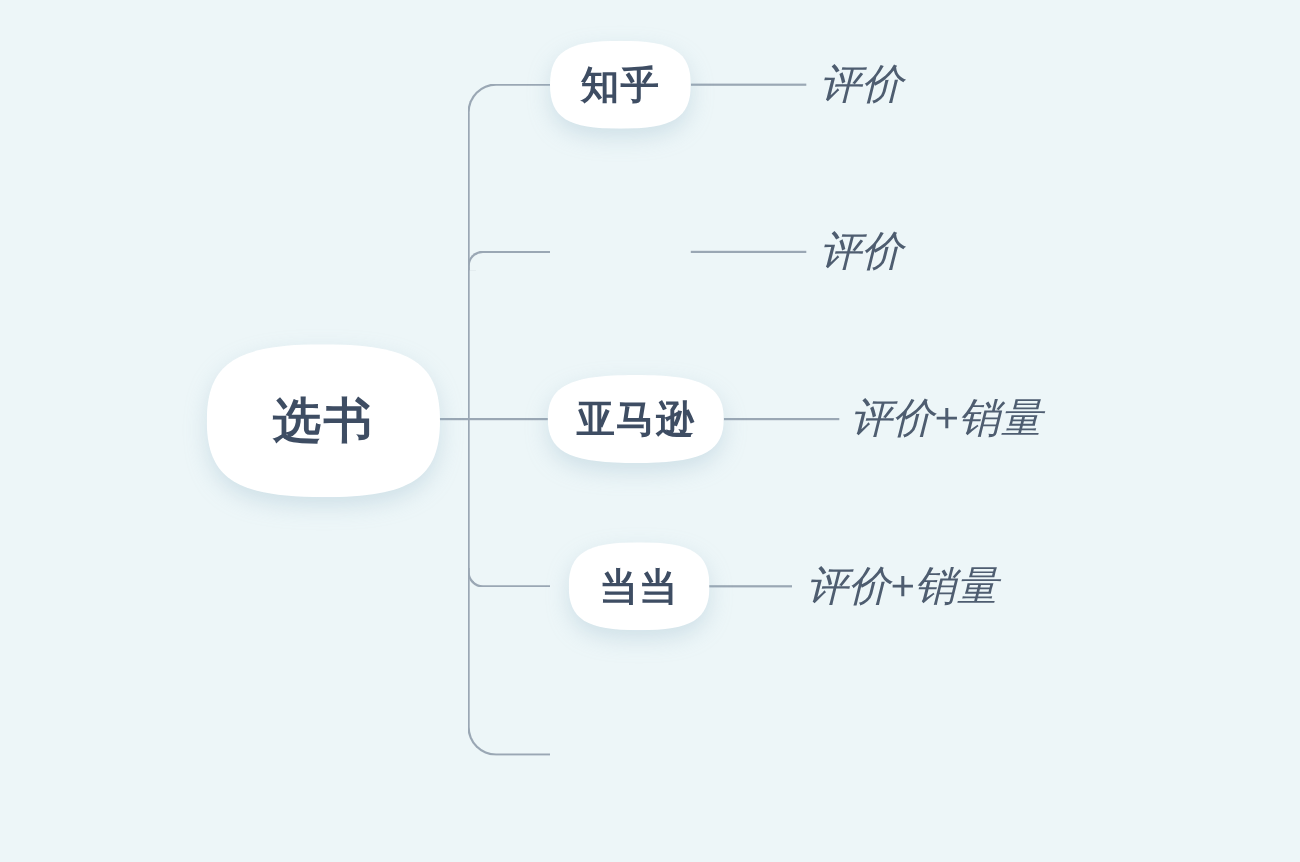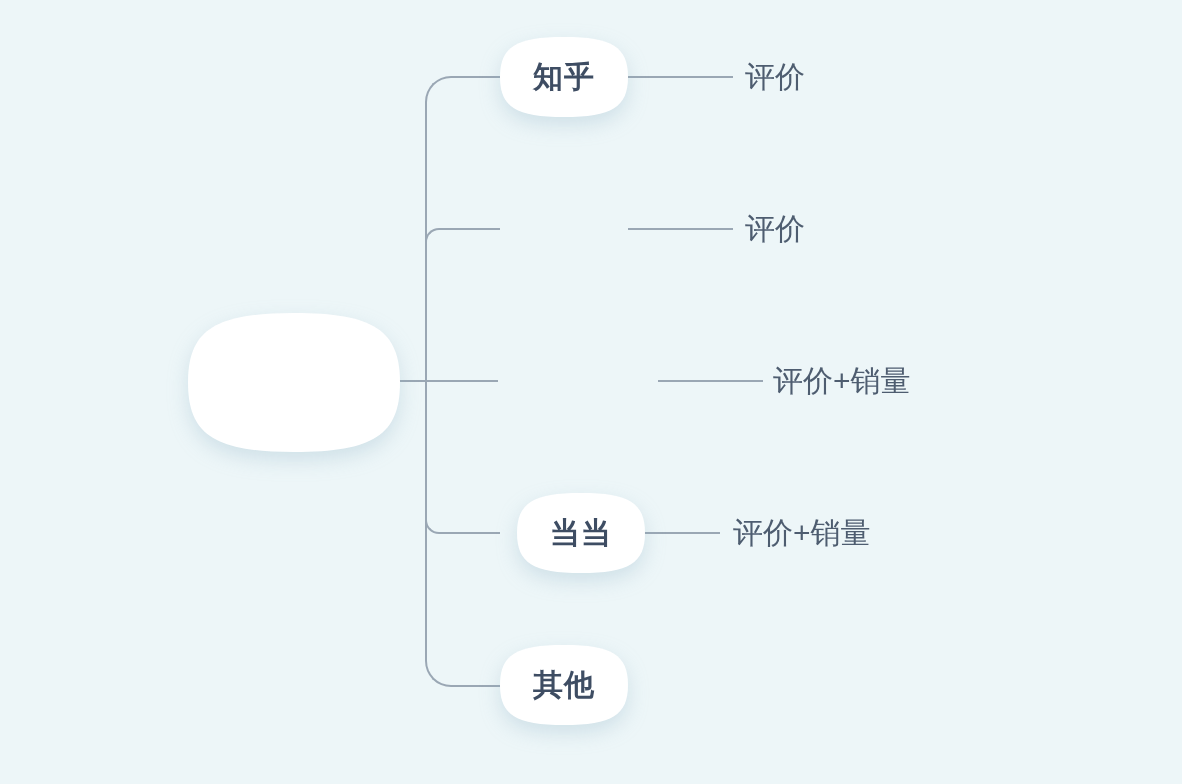--- a/index.html
+++ b/index.html
@@ -71,40 +71,41 @@
     position: absolute;
     left: 0; top: 0;
     width: 100%; height: 100%;
     filter: drop-shadow(0 8px 10px rgba(140, 175, 195, 0.30));
   }
   .node .label {
     position: relative;
     z-index: 1;
     color: var(--node-text);
     font-weight: bold;
-    font-size: 30px;
+    font-size: 35px;
     letter-spacing: 1px;
     white-space: nowrap;
   }
   .node-root      { left: 188px; top: 313px; width: 212px; height: 139px; }
   .node-root .label { font-size: 44px; letter-spacing: 2px; }
   .node-zhihu     { left: 500px; top: 37px;  width: 128px; height: 80px; }
   .node-douban    { left: 500px; top: 189px; width: 128px; height: 80px; }
   .node-amazon    { left: 498px; top: 341px; width: 160px; height: 80px; }
   .node-dangdang  { left: 517px; top: 493px; width: 128px; height: 80px; }
   .node-other     { left: 500px; top: 645px; width: 128px; height: 80px; }
 
   
   .leaf {
     position: absolute;
     color: var(--leaf-text);
-    font-size: 30px;
+    font-size: 38px;
     line-height: 32px;
     white-space: nowrap;
     cursor: pointer;
+    font-style: italic;
   }
   .leaf-1 { left: 745px; top: 61px;  }
   .leaf-2 { left: 745px; top: 213px; }
   .leaf-3 { left: 773px; top: 365px; }
   .leaf-4 { left: 733px; top: 517px; }
 </style>
 </head>
 <body>
 
 <div class="canvas">
@@ -115,43 +116,44 @@
   <div class="hline root-link"></div>
   <div class="hline leaf-line-1"></div>
   <div class="hline leaf-line-2"></div>
   <div class="hline leaf-line-3"></div>
   <div class="hline leaf-line-4"></div>
 
   <div class="node node-root">
     <svg viewBox="0 0 200 120" preserveAspectRatio="none" aria-hidden="true">
       <path d="M0,60 C0,15 25,0 100,0 C175,0 200,15 200,60 C200,105 175,120 100,120 C25,120 0,105 0,60 Z" fill="var(--node-fill)"></path>
     </svg>
+    <span class="label">选书</span>
   </div>
 
   <div class="node node-zhihu">
     <svg viewBox="0 0 200 120" preserveAspectRatio="none" aria-hidden="true">
       <path d="M0,60 C0,15 25,0 100,0 C175,0 200,15 200,60 C200,105 175,120 100,120 C25,120 0,105 0,60 Z" fill="var(--node-fill)"></path>
     </svg>
     <span class="label">知乎</span>
   </div>
 
 
+  <div class="node node-amazon">
+    <svg viewBox="0 0 200 120" preserveAspectRatio="none" aria-hidden="true">
+      <path d="M0,60 C0,15 25,0 100,0 C175,0 200,15 200,60 C200,105 175,120 100,120 C25,120 0,105 0,60 Z" fill="var(--node-fill)"></path>
+    </svg>
+    <span class="label">亚马逊</span>
+  </div>
 
   <div class="node node-dangdang">
     <svg viewBox="0 0 200 120" preserveAspectRatio="none" aria-hidden="true">
       <path d="M0,60 C0,15 25,0 100,0 C175,0 200,15 200,60 C200,105 175,120 100,120 C25,120 0,105 0,60 Z" fill="var(--node-fill)"></path>
     </svg>
     <span class="label">当当</span>
   </div>
 
-  <div class="node node-other">
-    <svg viewBox="0 0 200 120" preserveAspectRatio="none" aria-hidden="true">
-      <path d="M0,60 C0,15 25,0 100,0 C175,0 200,15 200,60 C200,105 175,120 100,120 C25,120 0,105 0,60 Z" fill="var(--node-fill)"></path>
-    </svg>
-    <span class="label">其他</span>
-  </div>
 
   <span class="leaf leaf-1">评价</span>
   <span class="leaf leaf-2">评价</span>
   <span class="leaf leaf-3">评价+销量</span>
   <span class="leaf leaf-4">评价+销量</span>
 
 </div>
 
 </body></html>

